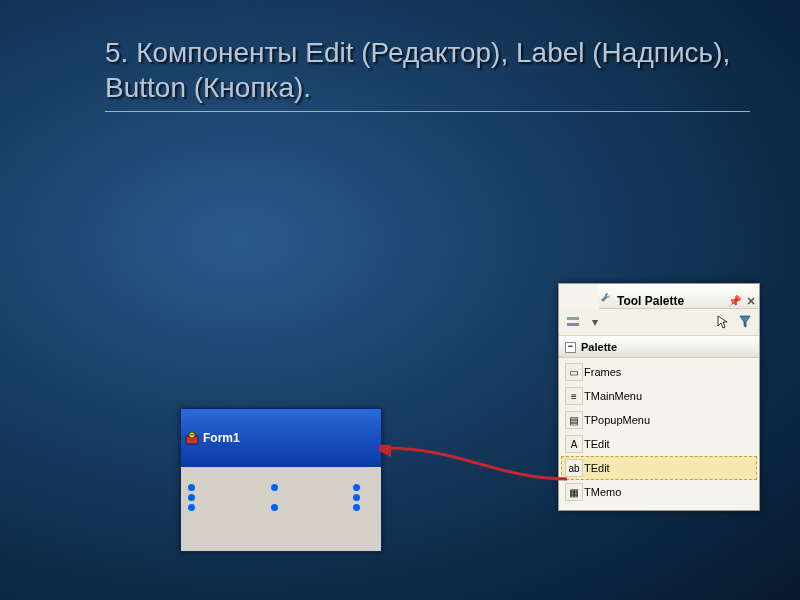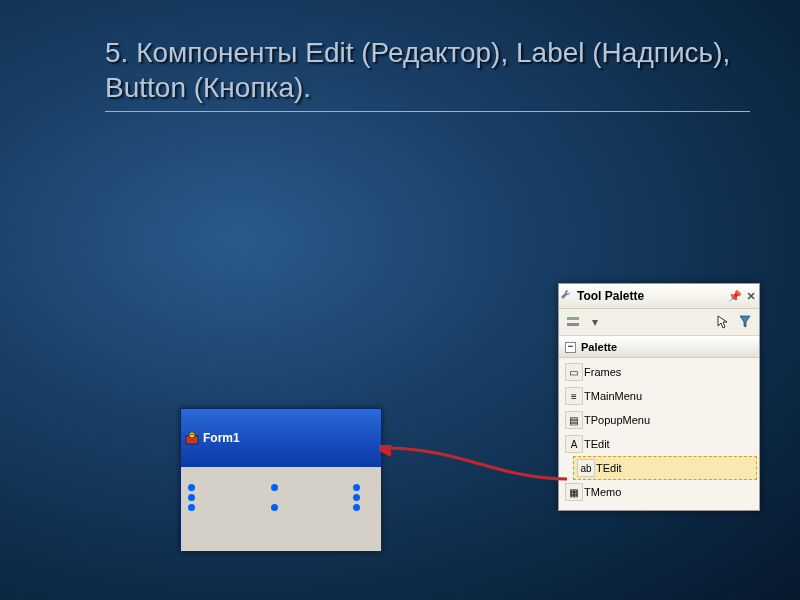--- a/index.html
+++ b/index.html
@@ -114,27 +114,28 @@
     top: 283px;
     width: 200px;
     background: #f6f4ec;
     border: 1px solid #9a9a9a;
     box-shadow: 0 0 8px rgba(0,0,0,0.5);
     font-family: Tahoma, sans-serif;
     color: #000;
   }
   .palette-title {
     display: flex;
-    align-items: center;
+    align-items: flex-end;
     height: 24px;
     padding: 0 0;
     background: linear-gradient(to bottom, #fff, #eceade);
     border-bottom: 1px solid #d0cdc0;
     font-size: 12px;
     font-weight: bold;
+    margin-left: 40px;
   }
   .palette-title .spacer { flex: 1; }
   .palette-title .winbtn {
     width: 16px;
     text-align: center;
     font-size: 11px;
     color: #555;
     cursor: default;
   }
   .palette-toolbar {
@@ -195,21 +196,20 @@
     background: #f3f1e7;
     border: 1px solid #cfcdc0;
     display: flex;
     align-items: center;
     justify-content: center;
     font-size: 10px;
   }
   .palette-item.selected {
     background: #f8e9b0;
     border: 1px dashed #c8a030;
-    margin-left: 12px;
   }
   
   .arrow-path {
     position: absolute;
     left: 379px;
     top: 445px;
     width: 190px;
     height: 40px;
     pointer-events: none;
   }

